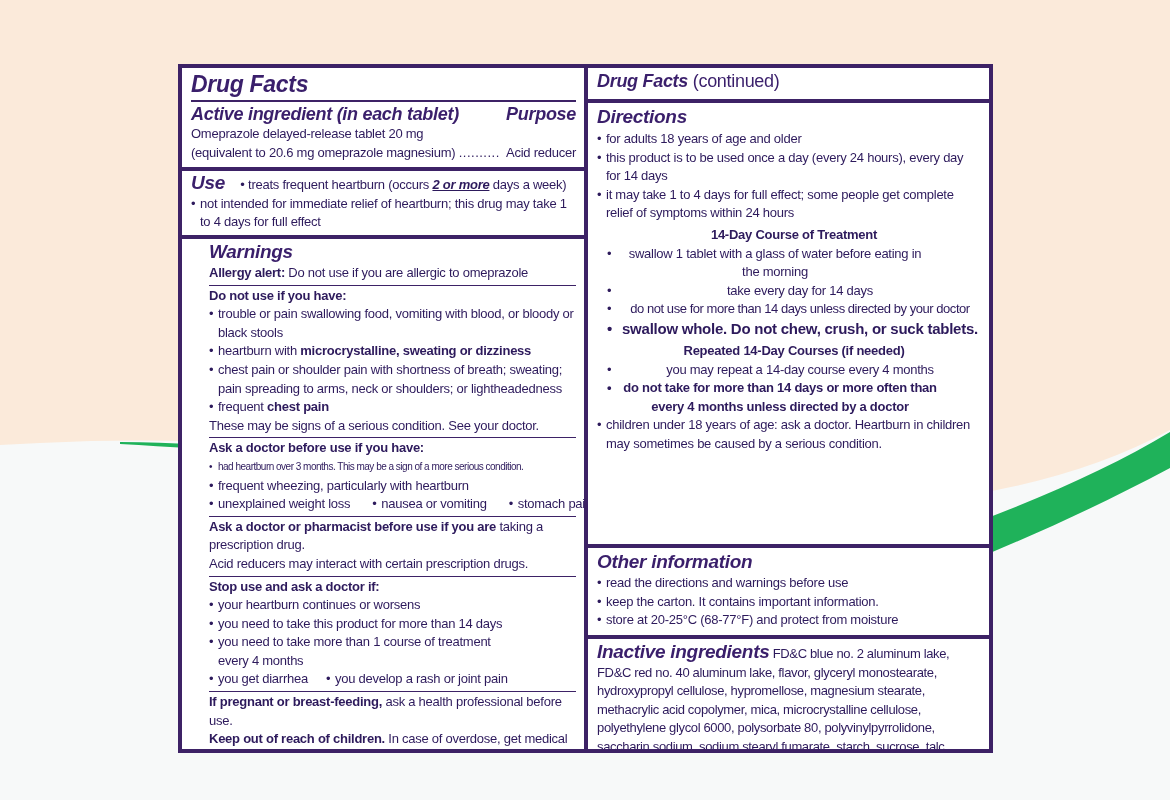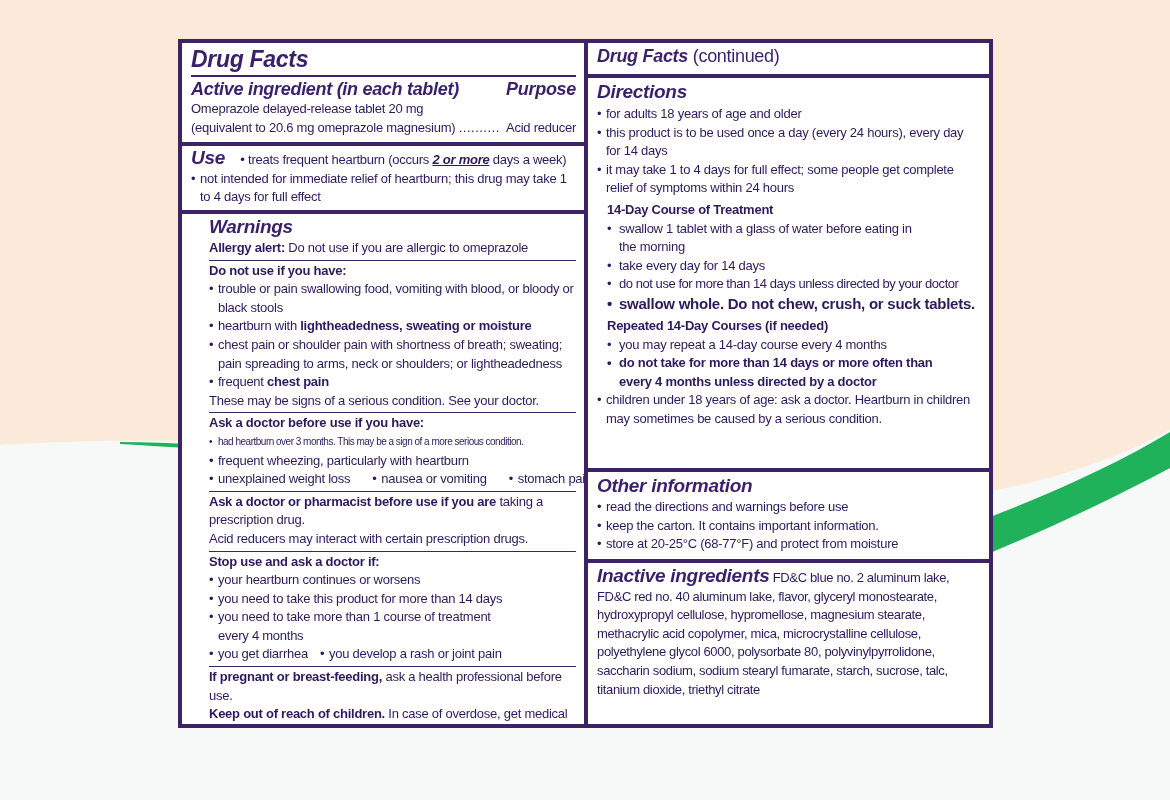--- a/index.html
+++ b/index.html
@@ -4,38 +4,38 @@
   <style>
     html, body { margin: 0; padding: 0; }
     body {
       width: 1170px; height: 800px; position: relative; overflow: hidden;
       background: #f7f9f9;
       font-family: "Liberation Sans", "DejaVu Sans", sans-serif;
       color: #2d1a5c;
     }
     .bg-svg { position: absolute; left: 0; top: 0; width: 1170px; height: 800px; }
     .label {
-      position: absolute; left: 178px; top: 39px; width: 815px; height: 689px;
+      position: absolute; left: 178px; top: 64px; width: 815px; height: 689px;
       background: #3d2266; box-sizing: border-box;
     }
     .col { position: absolute; top: 4px; bottom: 4px; display: flex; flex-direction: column; }
     .col-left { left: 4px; width: 402px; }
     .col-right { left: 410px; width: 401px; }
     .panel { background: #fff; box-sizing: border-box; padding: 1px 8px 2px 9px; overflow: hidden; }
     .panel + .panel { margin-top: 4px; }
     .hdr { font-weight: bold; font-style: italic; color: #3a1f6b; letter-spacing: -0.3px; }
     .h1 { font-size: 23px; line-height: 30px; }
     .h2 { font-size: 18px; line-height: 22px; }
     .rule { border-top: 2px solid #3d2266; margin: 1px 0 1px 0; }
     .thin { border-top: 1.5px solid #3d2266; margin: 2px 0 1px 0; }
     .t { font-size: 13px; line-height: 18.6px; letter-spacing: -0.25px; }
     .b { font-weight: bold; }
     .li { position: relative; padding-left: 9px; font-size: 13px; line-height: 18.6px; letter-spacing: -0.25px; }
     .li::before { content: "•"; position: absolute; left: 0; }
-    .sub { padding-left: 10px; }
+    .sub { padding-left: 10px; text-align: center; }
     .sub .li { padding-left: 12px; }
     .row { display: flex; justify-content: space-between; align-items: baseline; }
     .inline-items { display: flex; gap: 22px; }
     .inline-items .li { white-space: nowrap; }
     .u { text-decoration: underline; font-weight: bold; font-style: italic; }
     .big { font-size: 15px; font-weight: bold; line-height: 20px; }
     .dots { letter-spacing: 0.5px; }
     .cont { font-weight: normal; font-style: normal; }
   </style>
 </head>
@@ -73,58 +73,58 @@
       </div>
       <div class="li">not intended for immediate relief of heartburn; this drug may take 1 to 4 days for full effect</div>
     </div>
 
     <div class="panel" style="flex:1;padding-left:27px;">
       <div class="hdr h2" style="font-size:19px;line-height:24px;">Warnings</div>
       <div class="t"><span class="b">Allergy alert:</span><span> Do not use if you are allergic to omeprazole</span></div>
       <div class="thin"></div>
       <div class="t b">Do not use if you have:</div>
       <div class="li">trouble or pain swallowing food, vomiting with blood, or bloody or black stools</div>
-      <div class="li"><span>heartburn with </span><span class="b">lightheadedness, sweating or moisture</span></div>
+      <div class="li"><span>heartburn with </span><span class="b">microcrystalline, sweating or dizziness</span></div>
       <div class="li">chest pain or shoulder pain with shortness of breath; sweating; pain spreading to arms, neck or shoulders; or lightheadedness</div>
       <div class="li"><span>frequent </span><span class="b">chest pain</span></div>
       <div class="t">These may be signs of a serious condition. See your doctor.</div>
       <div class="thin"></div>
       <div class="t b">Ask a doctor before use if you have:</div>
       <div class="li" style="font-size:10px;letter-spacing:-0.5px;">had heartburn over 3 months. This may be a sign of a more serious condition.</div>
       <div class="li">frequent wheezing, particularly with heartburn</div>
       <div class="inline-items">
         <div class="li">unexplained weight loss</div>
         <div class="li">nausea or vomiting</div>
         <div class="li">stomach pain</div>
       </div>
       <div class="thin"></div>
       <div class="t"><span class="b">Ask a doctor or pharmacist before use if you are</span><span> taking a prescription drug.</span></div>
       <div class="t">Acid reducers may interact with certain prescription drugs.</div>
       <div class="thin"></div>
       <div class="t b">Stop use and ask a doctor if:</div>
       <div class="li">your heartburn continues or worsens</div>
       <div class="li">you need to take this product for more than 14 days</div>
       <div class="li" style="padding-right:80px;">you need to take more than 1 course of treatment every 4 months</div>
-      <div class="inline-items" style="gap:12px;align-items:flex-end;">
+      <div class="inline-items" style="gap:18px;align-items:flex-end;">
         <div class="li">you get diarrhea</div>
         <div class="li">you develop a rash or joint pain</div>
       </div>
       <div class="thin"></div>
       <div class="t"><span class="b">If pregnant or breast-feeding,</span><span> ask a health professional before use.</span></div>
       <div class="t"><span class="b">Keep out of reach of children.</span><span> In case of overdose, get medical help or contact a Poison Control Center right away.</span></div>
     </div>
   </div>
 
   <div class="col col-right">
 
     <div class="panel" style="height:31px;padding-top:3px;">
       <span class="hdr" style="font-size:18px;">Drug Facts</span><span class="hdr cont" style="font-size:18px;"> (continued)</span>
     </div>
 
-    <div class="panel" style="height:390px;">
+    <div class="panel" style="height:441px;">
       <div class="hdr h2" style="font-size:19px;line-height:26px;">Directions</div>
       <div class="li">for adults 18 years of age and older</div>
       <div class="li">this product is to be used once a day (every 24 hours), every day for 14 days</div>
       <div class="li">it may take 1 to 4 days for full effect; some people get complete relief of symptoms within 24 hours</div>
       <div class="sub">
         <div class="t b" style="margin-top:3px;">14-Day Course of Treatment</div>
         <div class="li" style="padding-right:50px;">swallow 1 tablet with a glass of water before eating in the morning</div>
         <div class="li">take every day for 14 days</div>
         <div class="li" style="letter-spacing:-0.45px;">do not use for more than 14 days unless directed by your doctor</div>
         <div class="li big">swallow whole. Do not chew, crush, or suck tablets.</div>

